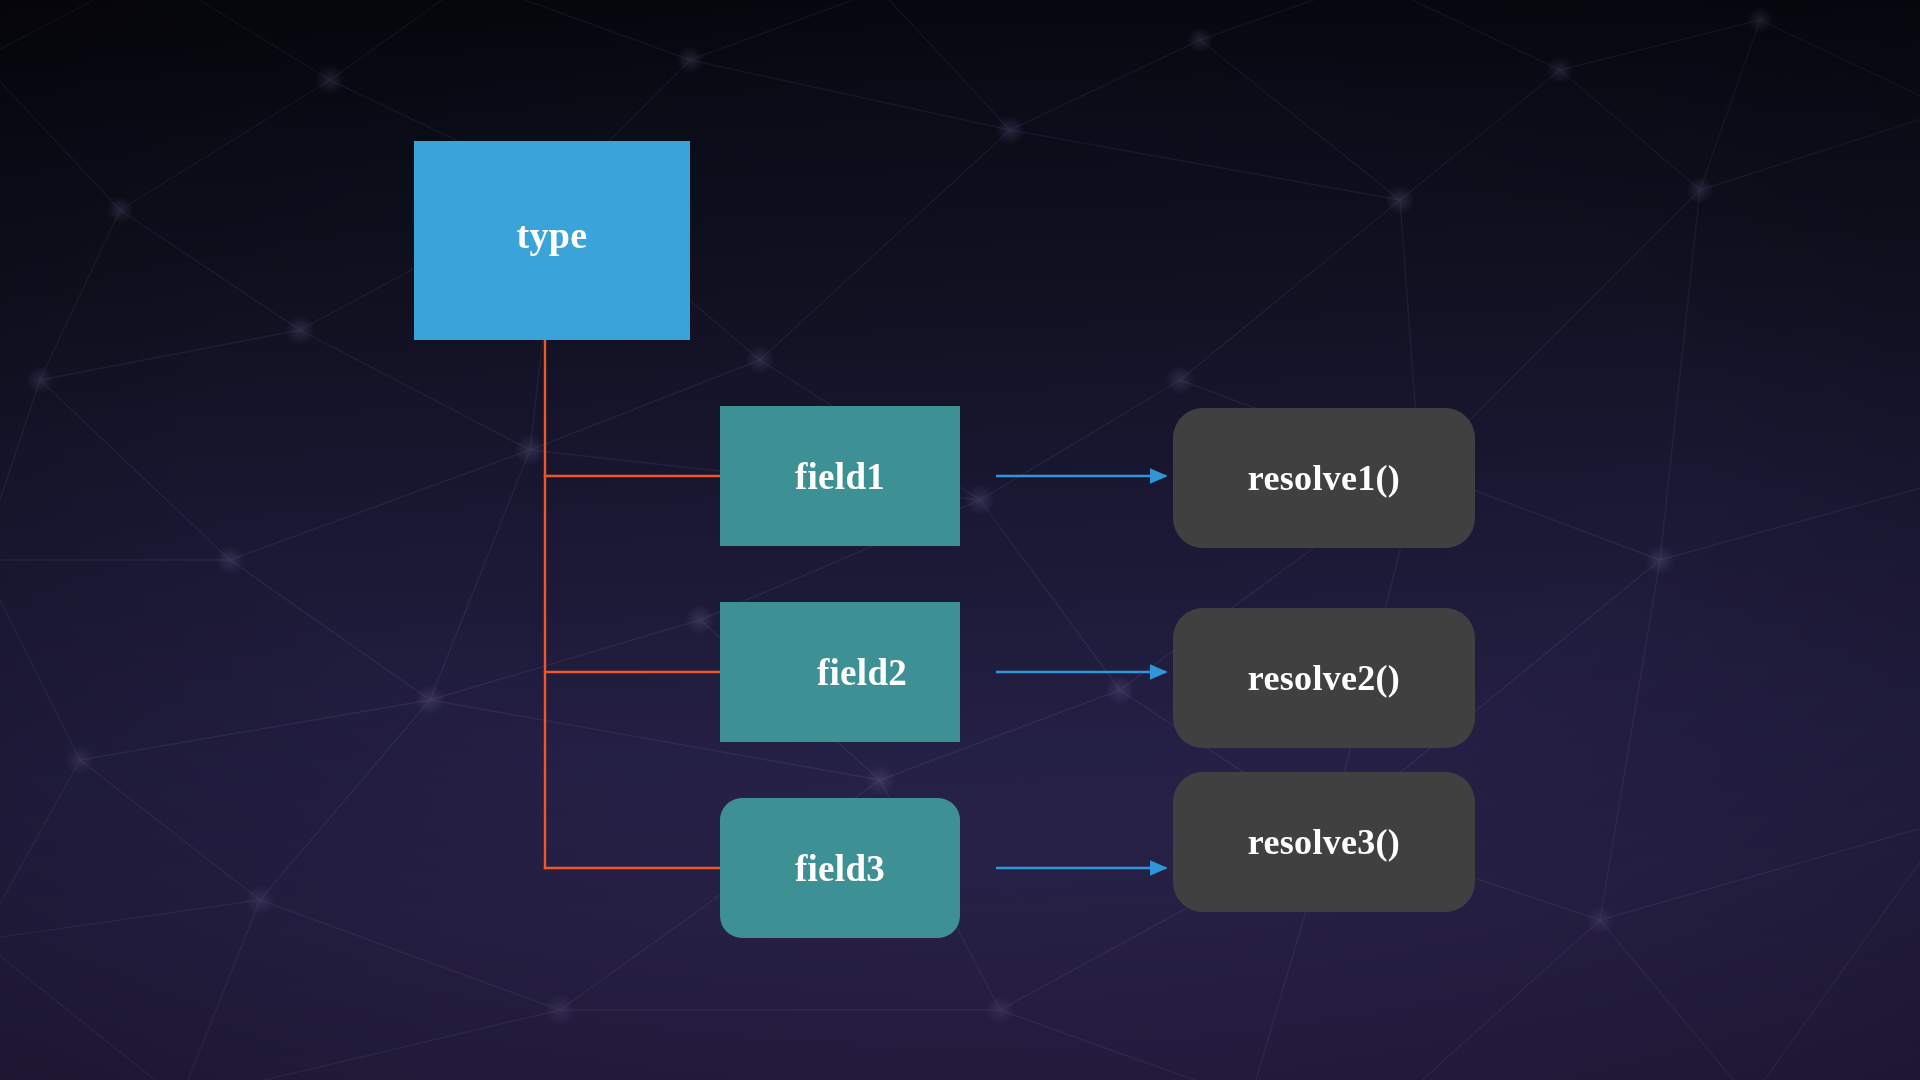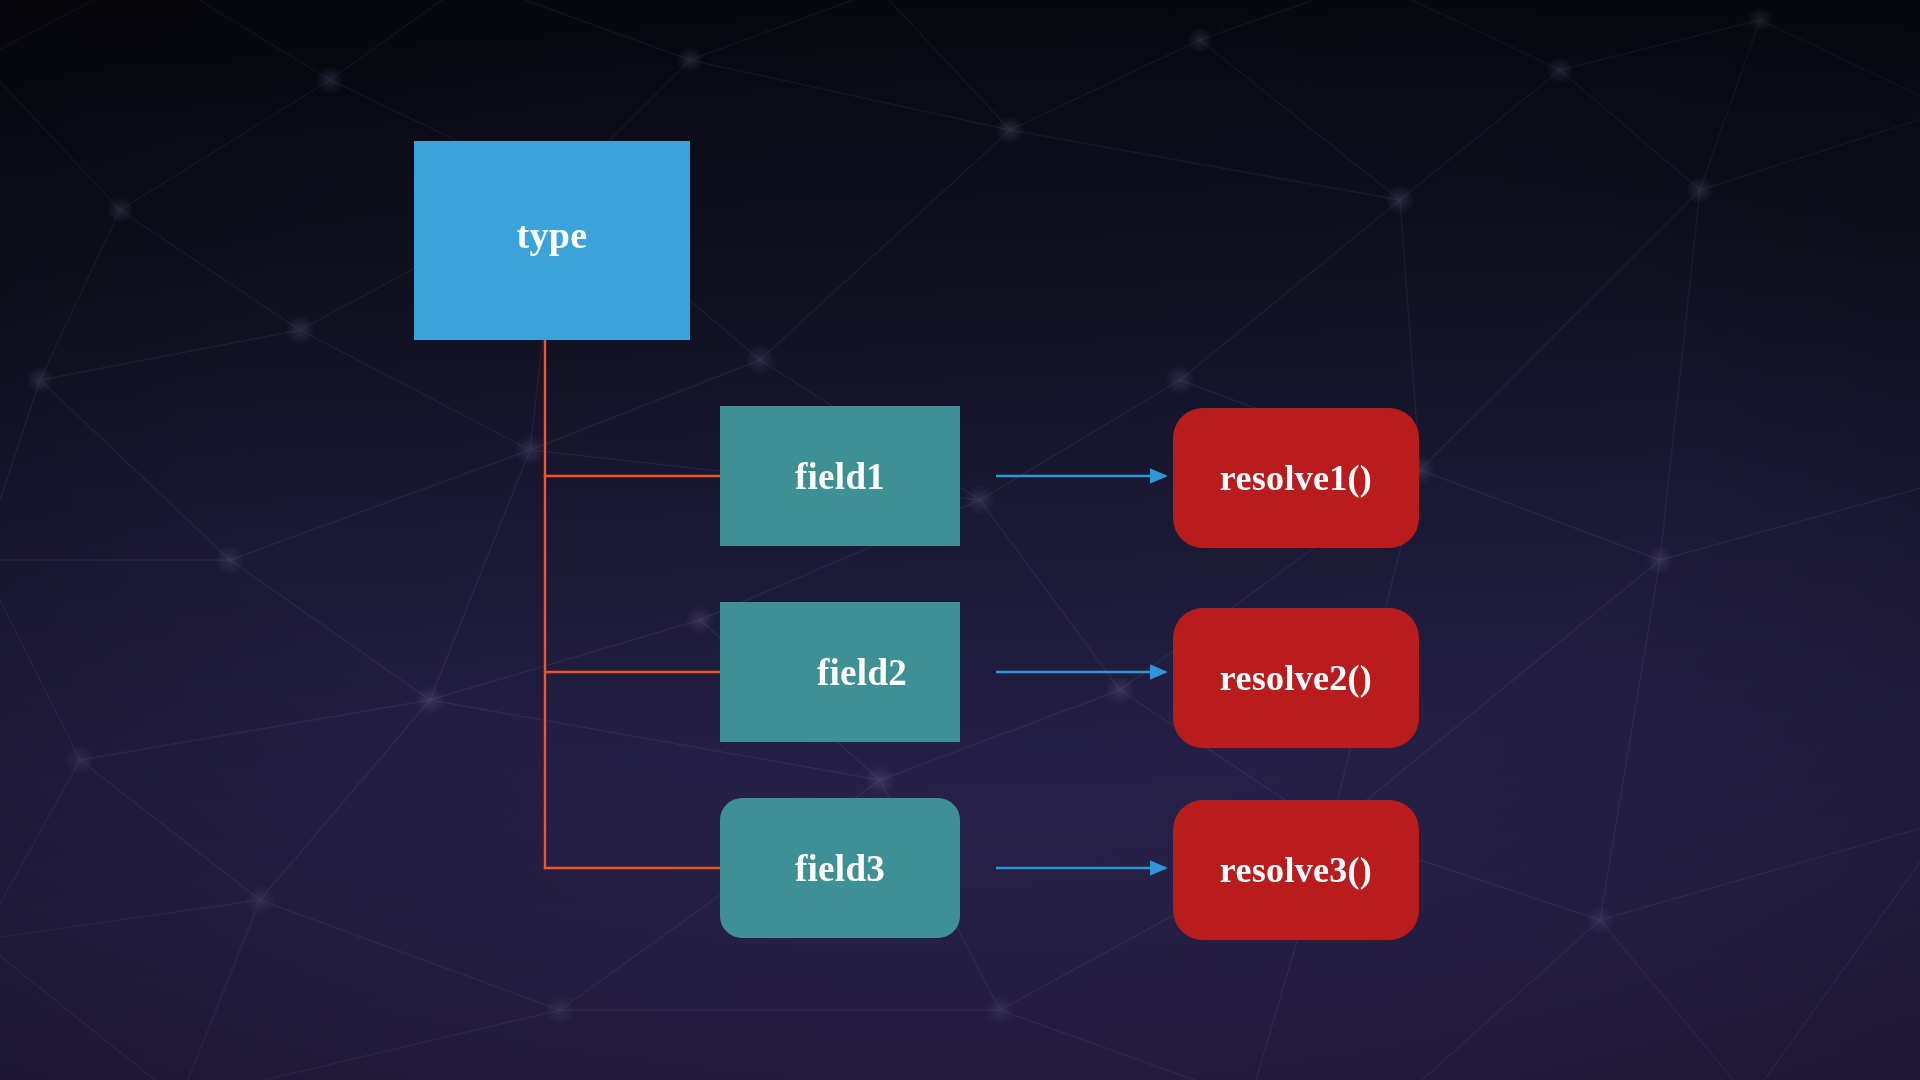--- a/index.html
+++ b/index.html
@@ -77,30 +77,30 @@
     left: 720px;
     width: 240px;
     height: 140px;
     font-size: 37px;
   }
   .field-1 { top: 406px; }
   .field-2 { top: 602px; padding-left: 44px; }
   .field-3 { top: 798px; border-radius: 22px; }
 
   .node-resolver {
-    background: #b91c1c;
+    background: #404040;
     left: 1173px;
-    width: 246px;
+    width: 302px;
     height: 140px;
     border-radius: 30px;
     font-size: 36px;
   }
   .resolver-1 { top: 408px; }
   .resolver-2 { top: 608px; }
-  .resolver-3 { top: 800px; }
+  .resolver-3 { top: 772px; }
 
   
   .edges {
     position: absolute;
     inset: 0;
     pointer-events: none;
   }
 </style>
 </head>
 <body>

